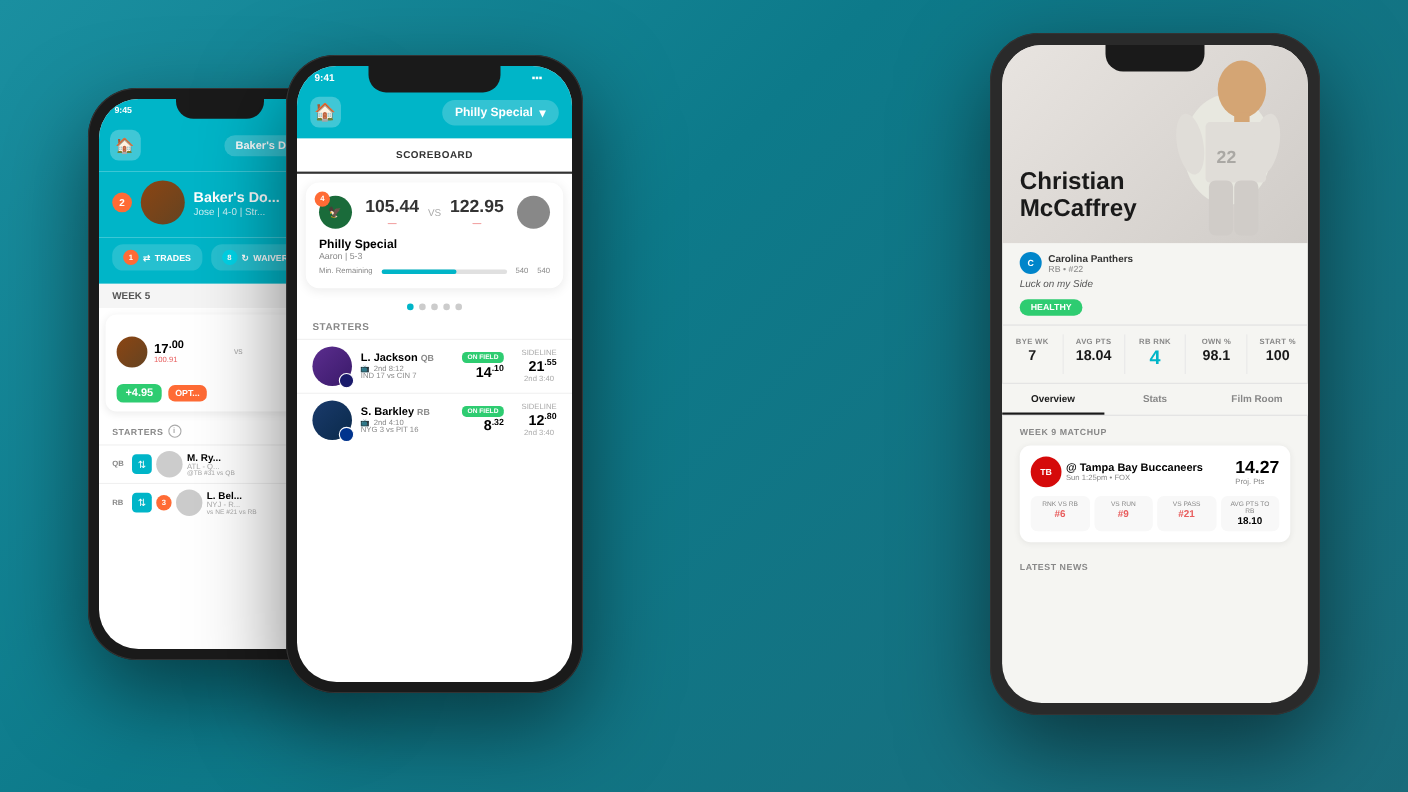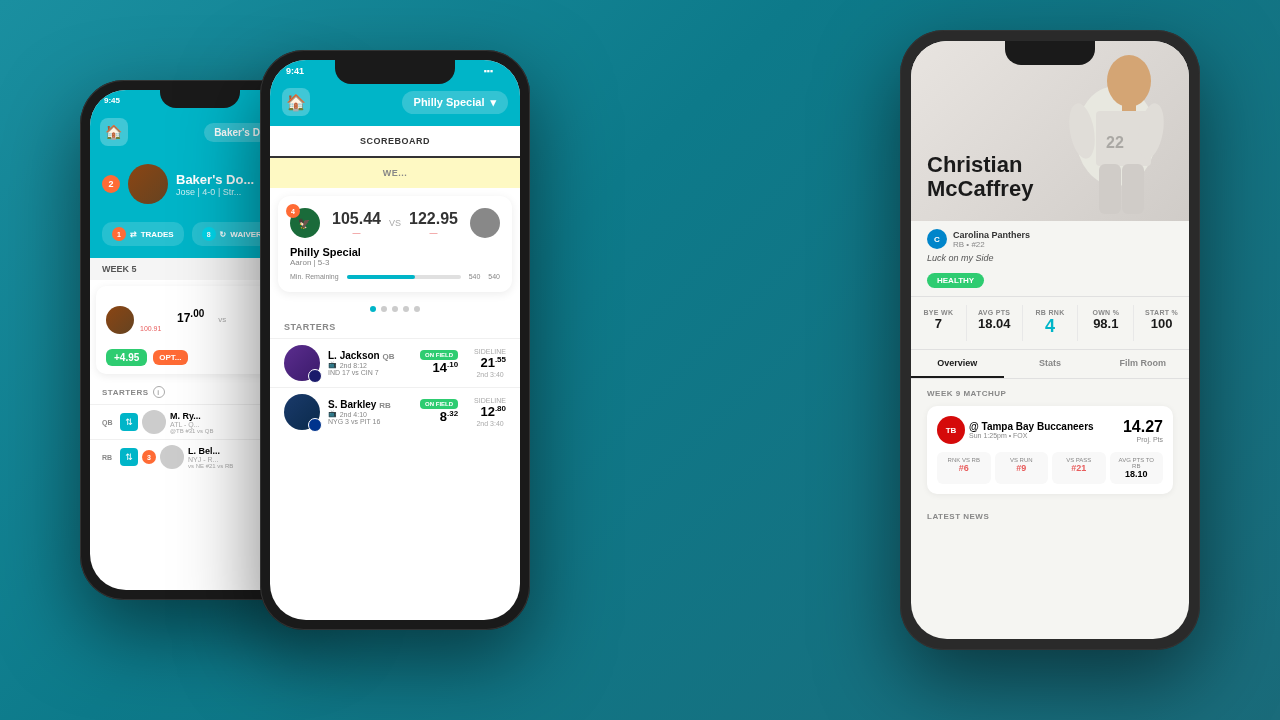--- a/index.html
+++ b/index.html
@@ -200,21 +200,20 @@
     .score-left { display: flex; align-items: center; gap: 6px; }
     .score-avatar {
       width: 28px;
       height: 28px;
       border-radius: 50%;
       background: #888;
     }
     .score-num {
       font-size: 12px;
       font-weight: 700;
-      margin-left: 37px;
     }
     .score-sub {
       font-size: 7px;
       color: #00b5c8;
     }
     .vs-text { font-size: 8px; color: #aaa; }
     .score-right { text-align: right; }
     .proj-pts { font-size: 7px; color: #e85d5d; }
 
     .p1-plus-badge {
@@ -716,21 +715,21 @@
     }
     .p3-opp-info { margin-left: 4px; flex: 1; }
     .p3-opp-name {
       font-size: 10px;
       font-weight: 700;
     }
     .p3-opp-game {
       font-size: 7px;
       color: #888;
     }
-    .p3-proj-pts { text-align: right; }
+    .p3-proj-pts { }
     .p3-proj-num {
       font-size: 16px;
       font-weight: 700;
     }
     .p3-proj-label {
       font-size: 7px;
       color: #888;
     }
 
     .p3-matchup-stats {
@@ -909,21 +908,20 @@
     <div class="p2-header">
       <div class="home-icon-btn" style="font-size:16px;">🏠</div>
       <div class="philly-badge">
         <span>Philly Special</span>
         <span>▾</span>
       </div>
     </div>
 
     <div class="p2-tabs">
       <div class="p2-tab active">SCOREBOARD</div>
-      <div class="p2-tab">WE...</div>
     </div>
 
     <div class="p2-matchup-card">
       <div class="p2-team-header">
 
         <div style="display:flex;flex-direction:column;align-items:center;">
           <div class="p2-team-badge">
             <div class="p2-team-num">4</div>
             🦅
           </div>

